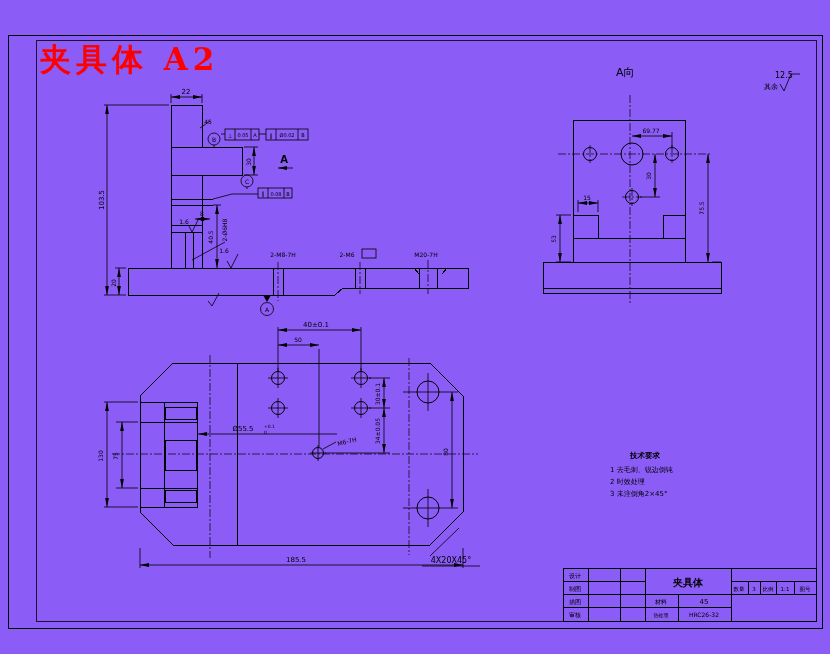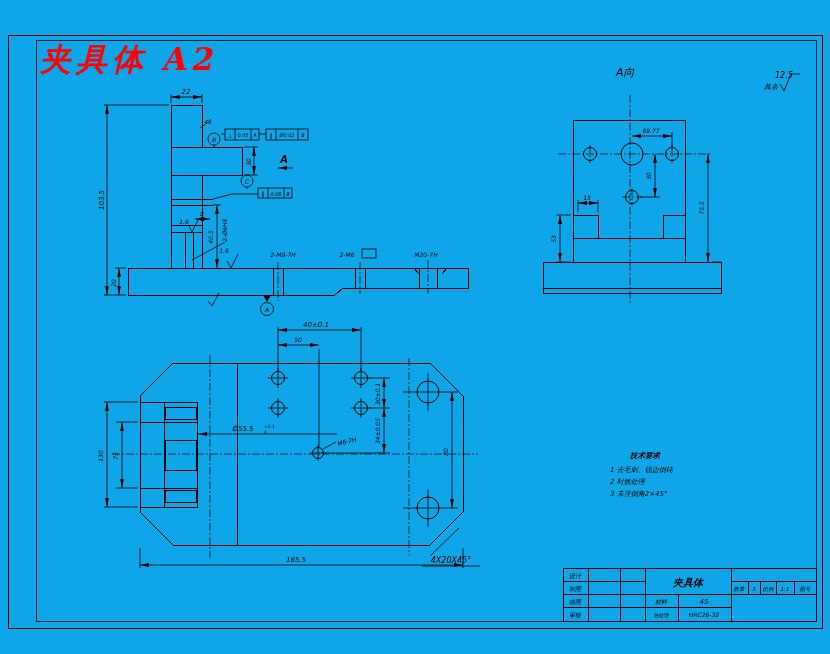--- a/index.html
+++ b/index.html
@@ -1,17 +1,17 @@
 <!DOCTYPE html>
 <html><head>
 <meta charset="utf-8">
 <style>
   html,body{margin:0;padding:0;background:#ffffff;}
-  .page{position:relative;width:830px;height:654px;background:#0ea5e9;overflow:hidden;
-        font-family:"DejaVu Sans", sans-serif;font-style:italic;}
+  .page{position:relative;width:830px;height:654px;background:#8b5cf6;overflow:hidden;
+        font-family:"DejaVu Sans", sans-serif;}
   svg{position:absolute;left:0;top:0;}
   svg text{fill:#000;font-family:"DejaVu Sans", sans-serif;}
   .dimtxt{font-size:7px;}
   .smalltxt{font-size:6px;}
   .tinytxt{font-size:5px;}
   .cjk{font-size:7px;}
   .title-red{fill:#ff0000;font-size:31px;font-weight:bold;letter-spacing:5px;
              font-family:"DejaVu Serif", serif;}
   .crisp{shape-rendering:crispEdges;}
   .ln{stroke:#000;stroke-width:1;fill:none;}

